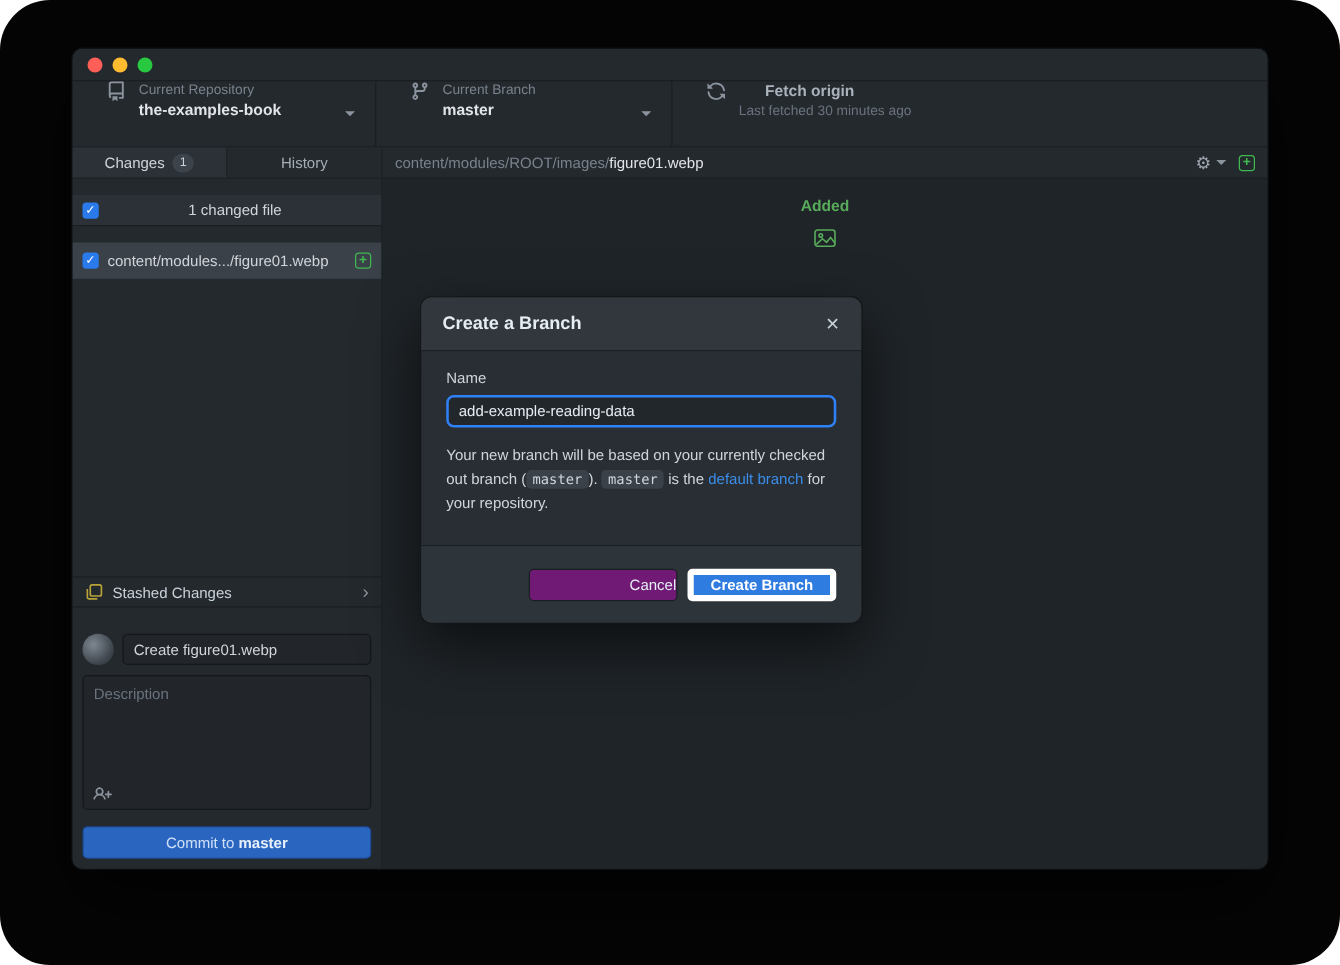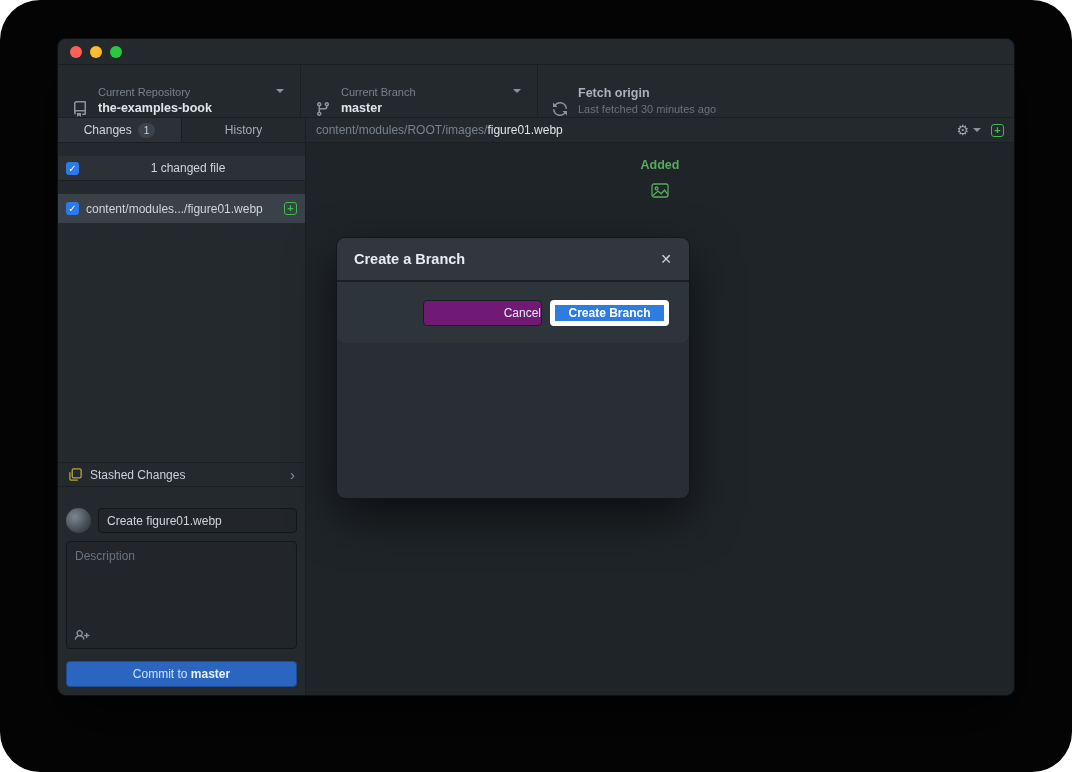--- a/index.html
+++ b/index.html
@@ -13,28 +13,28 @@
     border:1px solid #0d0f11; box-shadow:0 25px 60px rgba(0,0,0,.65);
     display:flex; flex-direction:column; }
 
   .titlebar { height:26px; background:#24292e; border-bottom:1px solid #1b1f23; position:relative; flex:0 0 auto; }
   .traffic { position:absolute; left:12px; top:7px; display:flex; gap:8px; }
   .light { width:12px; height:12px; border-radius:50%; border:none; padding:0; cursor:pointer; }
   .light.red{background:#ff5f57;} .light.yellow{background:#febc2e;} .light.green{background:#28c840;}
 
   
   .toolbar { height:53px; background:#24292e; border-bottom:1px solid #1b1f23; display:flex; flex:0 0 auto; }
-  .tb-section { display:flex; align-items:flex-end; gap:10px; padding:0 14px; border-right:1px solid #1b1f23; position:relative; cursor:pointer; }
+  .tb-section { display:flex; align-items:flex-start; gap:10px; padding:0 27px; border-right:1px solid #1b1f23; position:relative; cursor:pointer; }
   .tb-section.repo { width:243px; }
   .tb-section.branch { width:237px; }
   .tb-section.fetch { flex:1; border-right:none; }
   .tb-text { display:flex; flex-direction:column; line-height:1.35; }
   .tb-label { font-size:11px; color:#79828c; }
   .tb-value { font-size:12.5px; color:#e1e4e8; font-weight:600; }
-  .tb-value.dim { color:#aab2bb; }
+  .tb-value.dim { color:#aab2bb;margin-left:21px; }
   .tb-sub { font-size:11px; color:#6a737d; }
   .caret-down { width:0; height:0; border-left:4px solid transparent; border-right:4px solid transparent; border-top:4px solid #8b949e; }
   .tb-caret { position:absolute; right:16px; top:24px; }
   .tb-icon { flex:0 0 auto; color:#8b949e; display:flex; }
 
   
   .app-body { flex:1; display:flex; min-height:0; }
 
   
   .sidebar { width:248px; background:#24292e; border-right:1px solid #1b1f23; display:flex; flex-direction:column;gap:13px; }
@@ -233,18 +233,23 @@
       </div>
 
     </div>
   </div>
 
   <div class="dialog">
     <div class="dlg-header">
       <span class="dlg-title">Create a Branch</span>
       <button class="dlg-close">✕</button>
     </div>
+    <div class="dlg-body">
+      <label class="dlg-name-label">Name</label>
+      <input class="dlg-name-input" type="text" value="add-example-reading-data" style="">
+      <p class="dlg-desc"><span>Your new branch will be based on your currently checked out branch (</span><span class="code-pill">master</span><span>). </span><span class="code-pill">master</span><span> is the </span><a class="dlg-link">default branch</a><span> for your repository.</span></p>
+    </div>
     <div class="dlg-footer">
       <button class="btn btn-cancel">Cancel</button>
       <button class="btn btn-primary">Create Branch</button>
     </div>
   </div>
 </div>
 
 </body></html>

